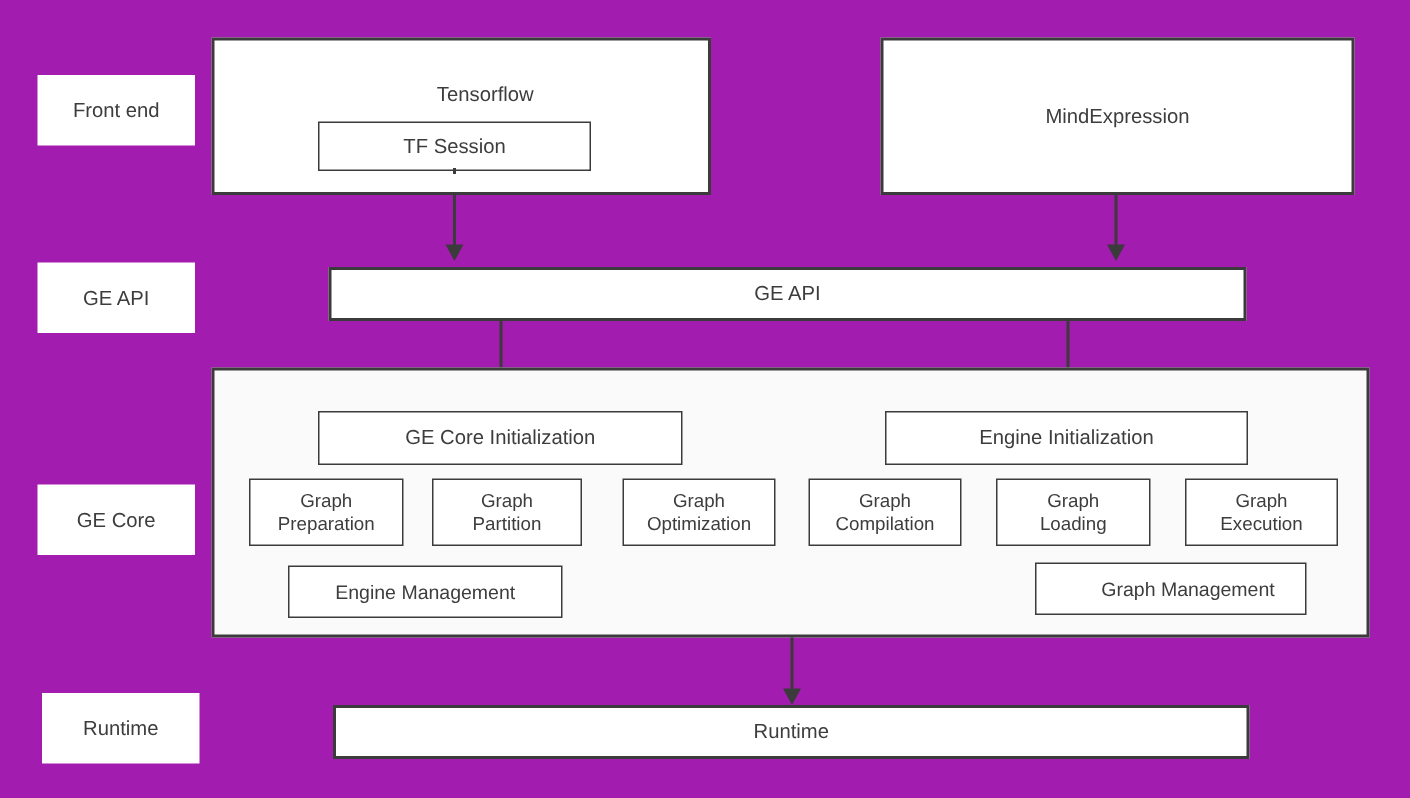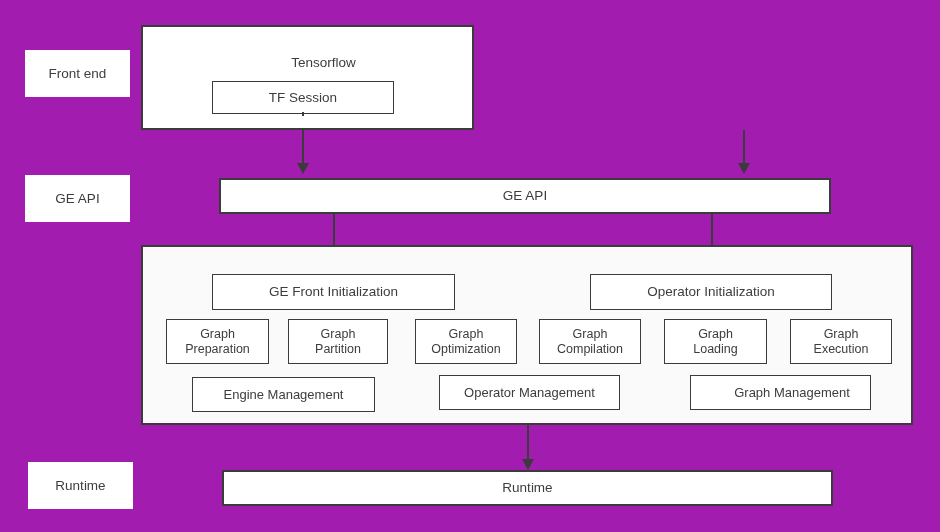--- a/index.html
+++ b/index.html
@@ -92,32 +92,38 @@
 <div id="canvas">
 
   <div class="box chip" style="left:25px; top:50px; width:105px; height:47px;">
     <span>Front end</span>
   </div>
 
   <div class="box chip" style="left:25px; top:175px; width:105px; height:47px;">
     <span>GE API</span>
   </div>
 
+  <div class="box chip" style="left:25px; top:323px; width:105px; height:47px;">
+    <span>GE Core</span>
+  </div>
 
   <div class="box chip" style="left:28px; top:462px; width:105px; height:47px;">
     <span>Runtime</span>
   </div>
 
   <div class="box outlined group" style="left:141px; top:25px; width:333px; height:105px;">
     <span>Tensorflow</span>
   </div>
   <div class="box thin" style="left:212px; top:81px; width:182px; height:33px; font-size:13.5px;">
     <span>TF Session</span>
   </div>
 
+  <div class="box outlined" style="left:587px; top:25px; width:316px; height:105px; font-size:13.5px;">
+    <span>MindExpression</span>
+  </div>
 
   <div class="stub" style="left:302px; top:112px; height:4px;"></div>
   <div class="arrow" style="left:302px; top:130px;">
     <div class="arrow-line" style="height:34px;"></div>
     <div class="arrow-head" style="top:33px;"></div>
   </div>
 
   <div class="arrow" style="left:743px; top:130px;">
     <div class="arrow-line" style="height:34px;"></div>
     <div class="arrow-head" style="top:33px;"></div>
@@ -133,25 +139,25 @@
   </div>
 
   <div class="arrow" style="left:711px; top:213px;">
     <div class="arrow-line" style="height:48px;"></div>
     <div class="arrow-head" style="top:47px;"></div>
   </div>
 
   <div class="box outlined panel" style="left:141px; top:245px; width:772px; height:180px;"></div>
 
   <div class="box thin" style="left:212px; top:274px; width:243px; height:36px; font-size:13.5px;">
-    <span>GE Front Initialization</span>
+    <span>GE Core Initialization</span>
   </div>
 
   <div class="box thin" style="left:590px; top:274px; width:242px; height:36px; font-size:13.5px;">
-    <span>Operator Initialization</span>
+    <span>Engine Initialization</span>
   </div>
 
   <div class="box thin small" style="left:166px; top:319px; width:103px; height:45px;">
     <span>Graph
 Preparation</span>
   </div>
   <div class="box thin small" style="left:288px; top:319px; width:100px; height:45px;">
     <span>Graph
 Partition</span>
   </div>
@@ -168,23 +174,20 @@
 Loading</span>
   </div>
   <div class="box thin small" style="left:790px; top:319px; width:102px; height:45px;">
     <span>Graph
 Execution</span>
   </div>
 
   <div class="box thin mgmt" style="left:192px; top:377px; width:183px; height:35px;">
     <span>Engine Management</span>
   </div>
-  <div class="box thin mgmt" style="left:439px; top:375px; width:181px; height:35px;">
-    <span>Operator Management</span>
-  </div>
   <div class="box thin mgmt" style="left:690px; top:375px; width:181px; height:35px;padding-left:23px;">
     <span>Graph Management</span>
   </div>
 
   <div class="arrow" style="left:527px; top:425px;">
     <div class="arrow-line" style="height:35px;"></div>
     <div class="arrow-head" style="top:34px;"></div>
   </div>
 
   <div class="box outlined bar" style="left:222px; top:470px; width:611px; height:36px;">

